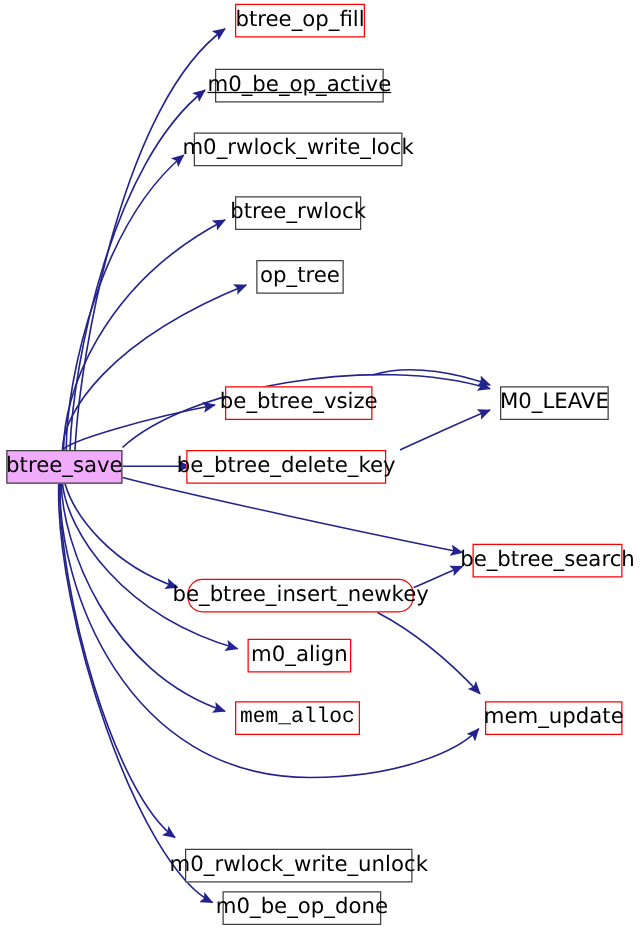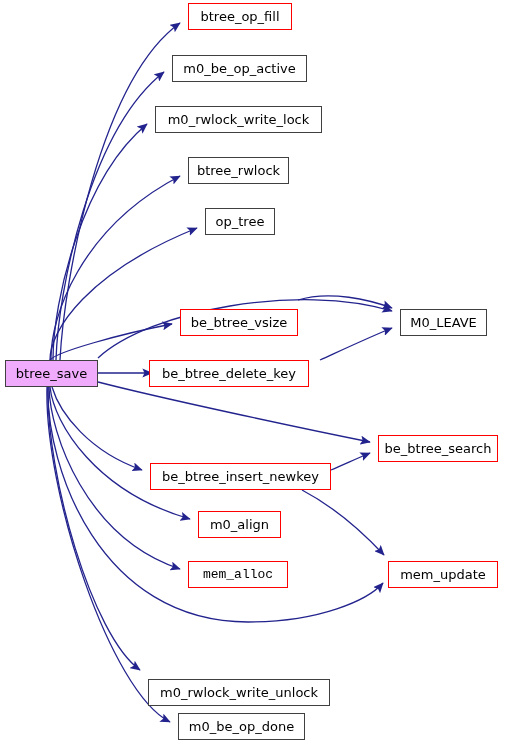--- a/index.html
+++ b/index.html
@@ -34,21 +34,21 @@
   }
   .node {
     position: absolute;
     box-sizing: border-box;
     display: flex;
     align-items: center;
     justify-content: center;
     background: #ffffff;
     border: 1px solid #ff0000;
     white-space: nowrap;
-    font-size: 13px;
+    font-size: 17px;
     line-height: 1;
     color: #000000;
     letter-spacing: 0px;
   }
   .node.plain {
     border: 1px solid #404040;
   }
   .node.current {
     border: 1px solid #404040;
     background: #f0abfc;
@@ -91,21 +91,21 @@
         <path d="M 302,490 C 340,510 370,540 384,555" fill="none" stroke="#23238e" stroke-width="1.3" marker-end="url(#arrowhead)"></path>
       </g>
   </svg>
   <div id="node-layer">
       <div class="node current" style="left: 5px; top: 360px; width: 93px; height: 27px;">
         <span class="node-label">btree_save</span>
       </div>
       <div class="node" style="left: 188px; top: 3px; width: 104px; height: 27px;">
         <span class="node-label">btree_op_fill</span>
       </div>
-      <div class="node plain" style="left: 172px; top: 55px; width: 135px; height: 27px;">
+      <div class="node plain" style="left: 172px; top: 55px; width: 135px; height: 27px; text-decoration: underline;">
         <span class="node-label">m0_be_op_active</span>
       </div>
       <div class="node plain" style="left: 155px; top: 106px; width: 167px; height: 27px;">
         <span class="node-label">m0_rwlock_write_lock</span>
       </div>
       <div class="node plain" style="left: 205px; top: 208px; width: 70px; height: 27px;">
         <span class="node-label">op_tree</span>
       </div>
       <div class="node plain" style="left: 188px; top: 157px; width: 101px; height: 27px;">
         <span class="node-label">btree_rwlock</span>
@@ -115,21 +115,21 @@
       </div>
       <div class="node plain" style="left: 400px; top: 309px; width: 87px; height: 27px;">
         <span class="node-label">M0_LEAVE</span>
       </div>
       <div class="node" style="left: 149px; top: 360px; width: 160px; height: 27px;">
         <span class="node-label">be_btree_delete_key</span>
       </div>
       <div class="node" style="left: 378px; top: 435px; width: 120px; height: 27px;">
         <span class="node-label">be_btree_search</span>
       </div>
-      <div class="node" style="left: 150px; top: 463px; width: 181px; height: 27px;">
+      <div class="node" style="left: 150px; top: 463px; width: 181px; height: 27px; border-radius: 12px;">
         <span class="node-label">be_btree_insert_newkey</span>
       </div>
       <div class="node" style="left: 198px; top: 511px; width: 83px; height: 27px;">
         <span class="node-label">m0_align</span>
       </div>
       <div class="node" style="left: 188px; top: 561px; width: 100px; height: 27px; font-family: Liberation Mono, monospace;">
         <span class="node-label">mem_alloc</span>
       </div>
       <div class="node" style="left: 388px; top: 561px; width: 110px; height: 27px;">
         <span class="node-label">mem_update</span>

